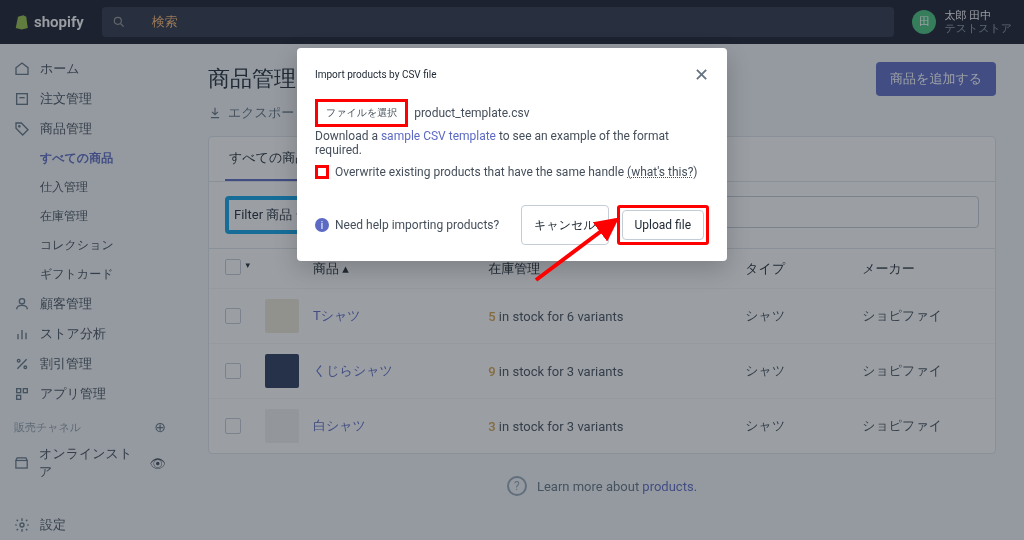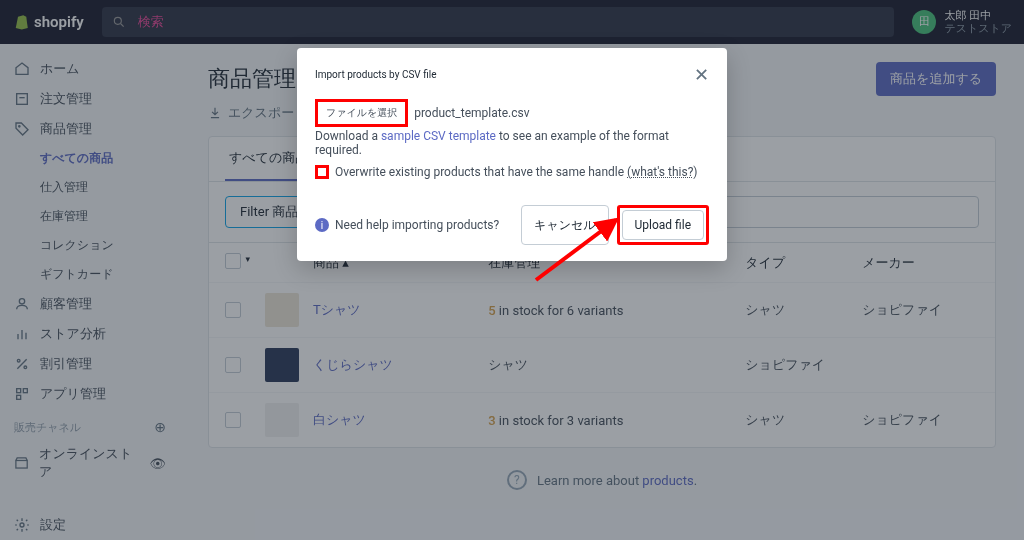--- a/index.html
+++ b/index.html
@@ -2,21 +2,21 @@
 <html><head>
 <meta charset="utf-8">
 <style>
 * { box-sizing: border-box; margin: 0; padding: 0; font-family: -apple-system, BlinkMacSystemFont, "Segoe UI", Roboto, sans-serif; }
 body { width: 1024px; height: 540px; overflow: hidden; position: relative; background: #f4f6f8; }
 
 .topbar { height: 44px; background: #1a1d2e; display: flex; align-items: center; padding: 0 12px; }
 .logo { display: flex; align-items: center; gap: 4px; color: #fff; font-weight: 600; font-size: 15px; }
 .logo svg { width: 18px; height: 18px; }
 .search-wrap { flex: 1; margin: 0 18px; }
-.search-input { width: 100%; height: 30px; background: #2e3346; border: none; border-radius: 4px; color: #ec4899; padding: 0 10px; font-size: 13px; display: flex; align-items: center; gap: 12px; }
+.search-input { width: 100%; height: 30px; background: #2e3346; border: none; border-radius: 4px; color: #fdba74; padding: 0 10px; font-size: 13px; display: flex; align-items: center; gap: 26px; }
 .user-box { display: flex; align-items: center; gap: 8px; color: #fff; font-size: 11px; line-height: 1.2; }
 .avatar { width: 24px; height: 24px; background: #47c17a; border-radius: 50%; display: flex; align-items: center; justify-content: center; font-size: 11px; color: #fff; }
 
 .shell { display: flex; height: calc(100% - 44px); }
 .sidebar { width: 180px; background: #f4f6f8; padding-top: 10px; display: flex; flex-direction: column; justify-content: flex-end; }
 .nav-item { display: flex; align-items: center; gap: 10px; padding: 6px 14px; color: #454f5b; font-size: 13px; cursor: pointer; }
 .nav-item.sub { padding-left: 40px; font-size: 12px; }
 .nav-item.active { color: #5c6ac4; font-weight: 600; }
 .nav-section-title { padding: 10px 14px 4px; font-size: 11px; color: #919eab; display: flex; justify-content: space-between; align-items: center; }
 .sidebar-bottom { margin-top: auto; }
@@ -25,21 +25,21 @@
 .page-header { display: flex; justify-content: space-between; align-items: center; }
 .page-title { font-size: 22px; font-weight: 500; color: #212b36; }
 .add-btn { background: #5c6ac4; color: #fff; border: none; padding: 8px 14px; border-radius: 4px; font-size: 13px; cursor: pointer; }
 .export-row { display: flex; align-items: center; gap: 6px; color: #637381; font-size: 13px; margin: 8px 0 14px; }
 
 .card { background: #fff; border: 1px solid #dfe3e8; border-radius: 4px; }
 .tabs { border-bottom: 1px solid #dfe3e8; padding: 0 16px; }
 .tab { display: inline-block; padding: 12px 4px; font-size: 13px; color: #212b36; border-bottom: 2px solid transparent; }
 .tab.active { border-color: #5c6ac4; }
 .filter-row { padding: 14px 16px; display: flex; gap: 8px; }
-.filter-btn { border: 1px solid #0ea5e9; background: #fff; padding: 6px 14px; border-radius: 4px; font-size: 13px; color: #212b36; display: inline-flex; align-items: center; gap: 4px; }
+.filter-btn { border: 4px solid #0ea5e9; background: #fff; padding: 6px 5px; border-radius: 4px; font-size: 13px; color: #212b36; display: inline-flex; align-items: center; gap: 4px; }
 .search-field { flex: 1; border: 1px solid #c4cdd5; border-radius: 4px; height: 32px; }
 
 .table-header, .row { display: grid; grid-template-columns: 40px 48px 1.5fr 2.2fr 1fr 1fr; align-items: center; padding: 10px 16px; font-size: 13px; }
 .table-header { color: #212b36; font-weight: 500; border-top: 1px solid #dfe3e8; }
 .row { border-top: 1px solid #f4f6f8; color: #454f5b; }
 .checkbox { width: 16px; height: 16px; border: 1px solid #c4cdd5; border-radius: 2px; background: #fff; }
 .thumb { width: 34px; height: 34px; background: #f4ede5; border-radius: 2px; }
 .link { color: #5c6ac4; cursor: pointer; }
 .stock-num { color: #d6a14c; font-weight: 500; }
 
@@ -228,20 +228,21 @@
             <div>ショピファイ</div>
           </div>
           <div class="row">
             <div>
               <div class="checkbox"></div>
             </div>
             <div>
               <div class="thumb" style="background:#2a3a5a"></div>
             </div>
             <div><span class="link">くじらシャツ</span></div>
+            <div><span class="stock-num">9</span> in stock for 3 variants</div>
             <div>シャツ</div>
             <div>ショピファイ</div>
           </div>
           <div class="row">
             <div>
               <div class="checkbox"></div>
             </div>
             <div>
               <div class="thumb" style="background:#f0f0f0"></div>
             </div>

